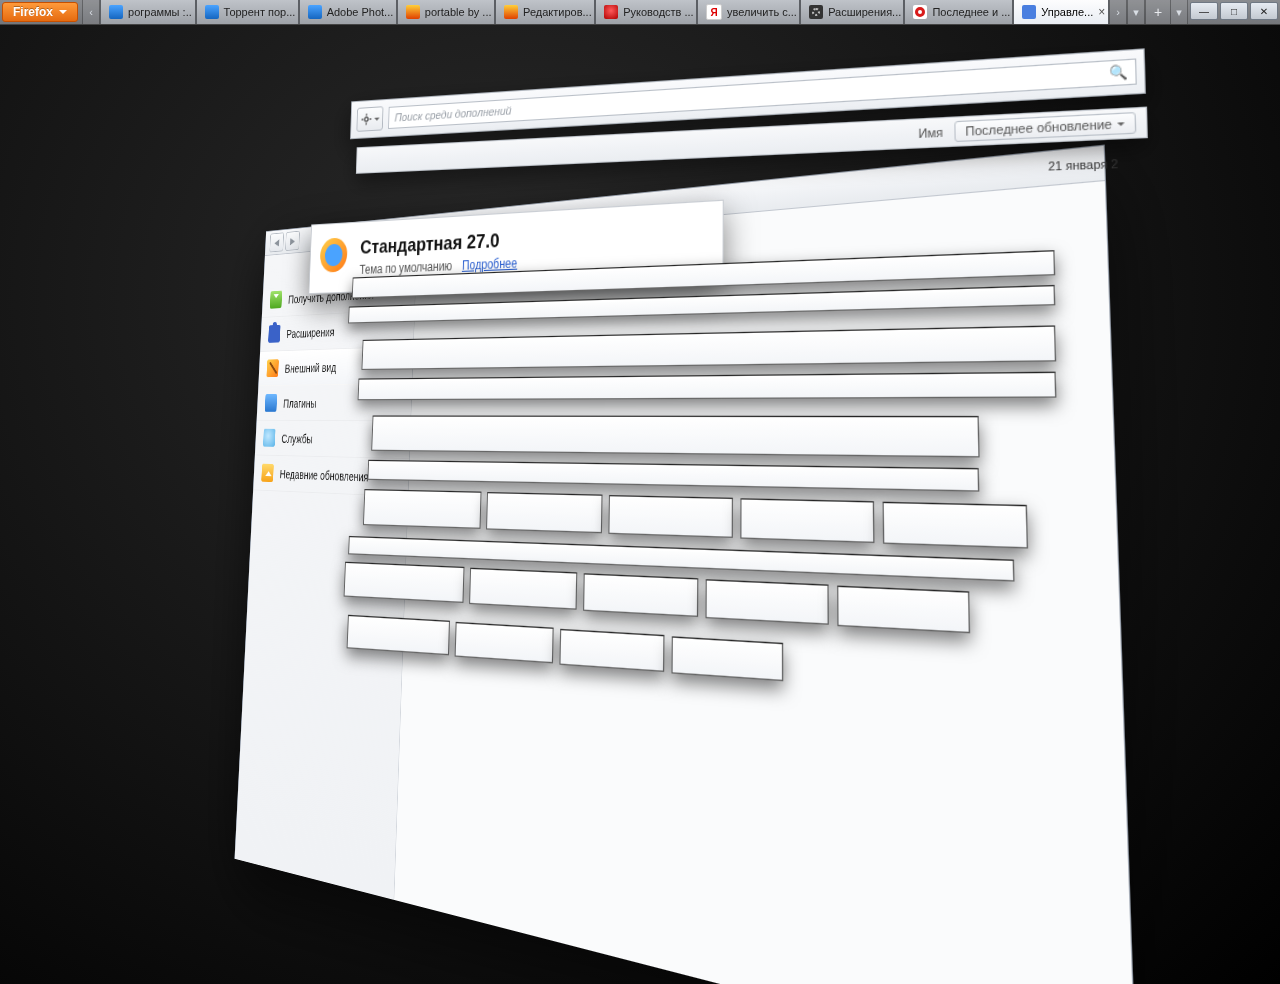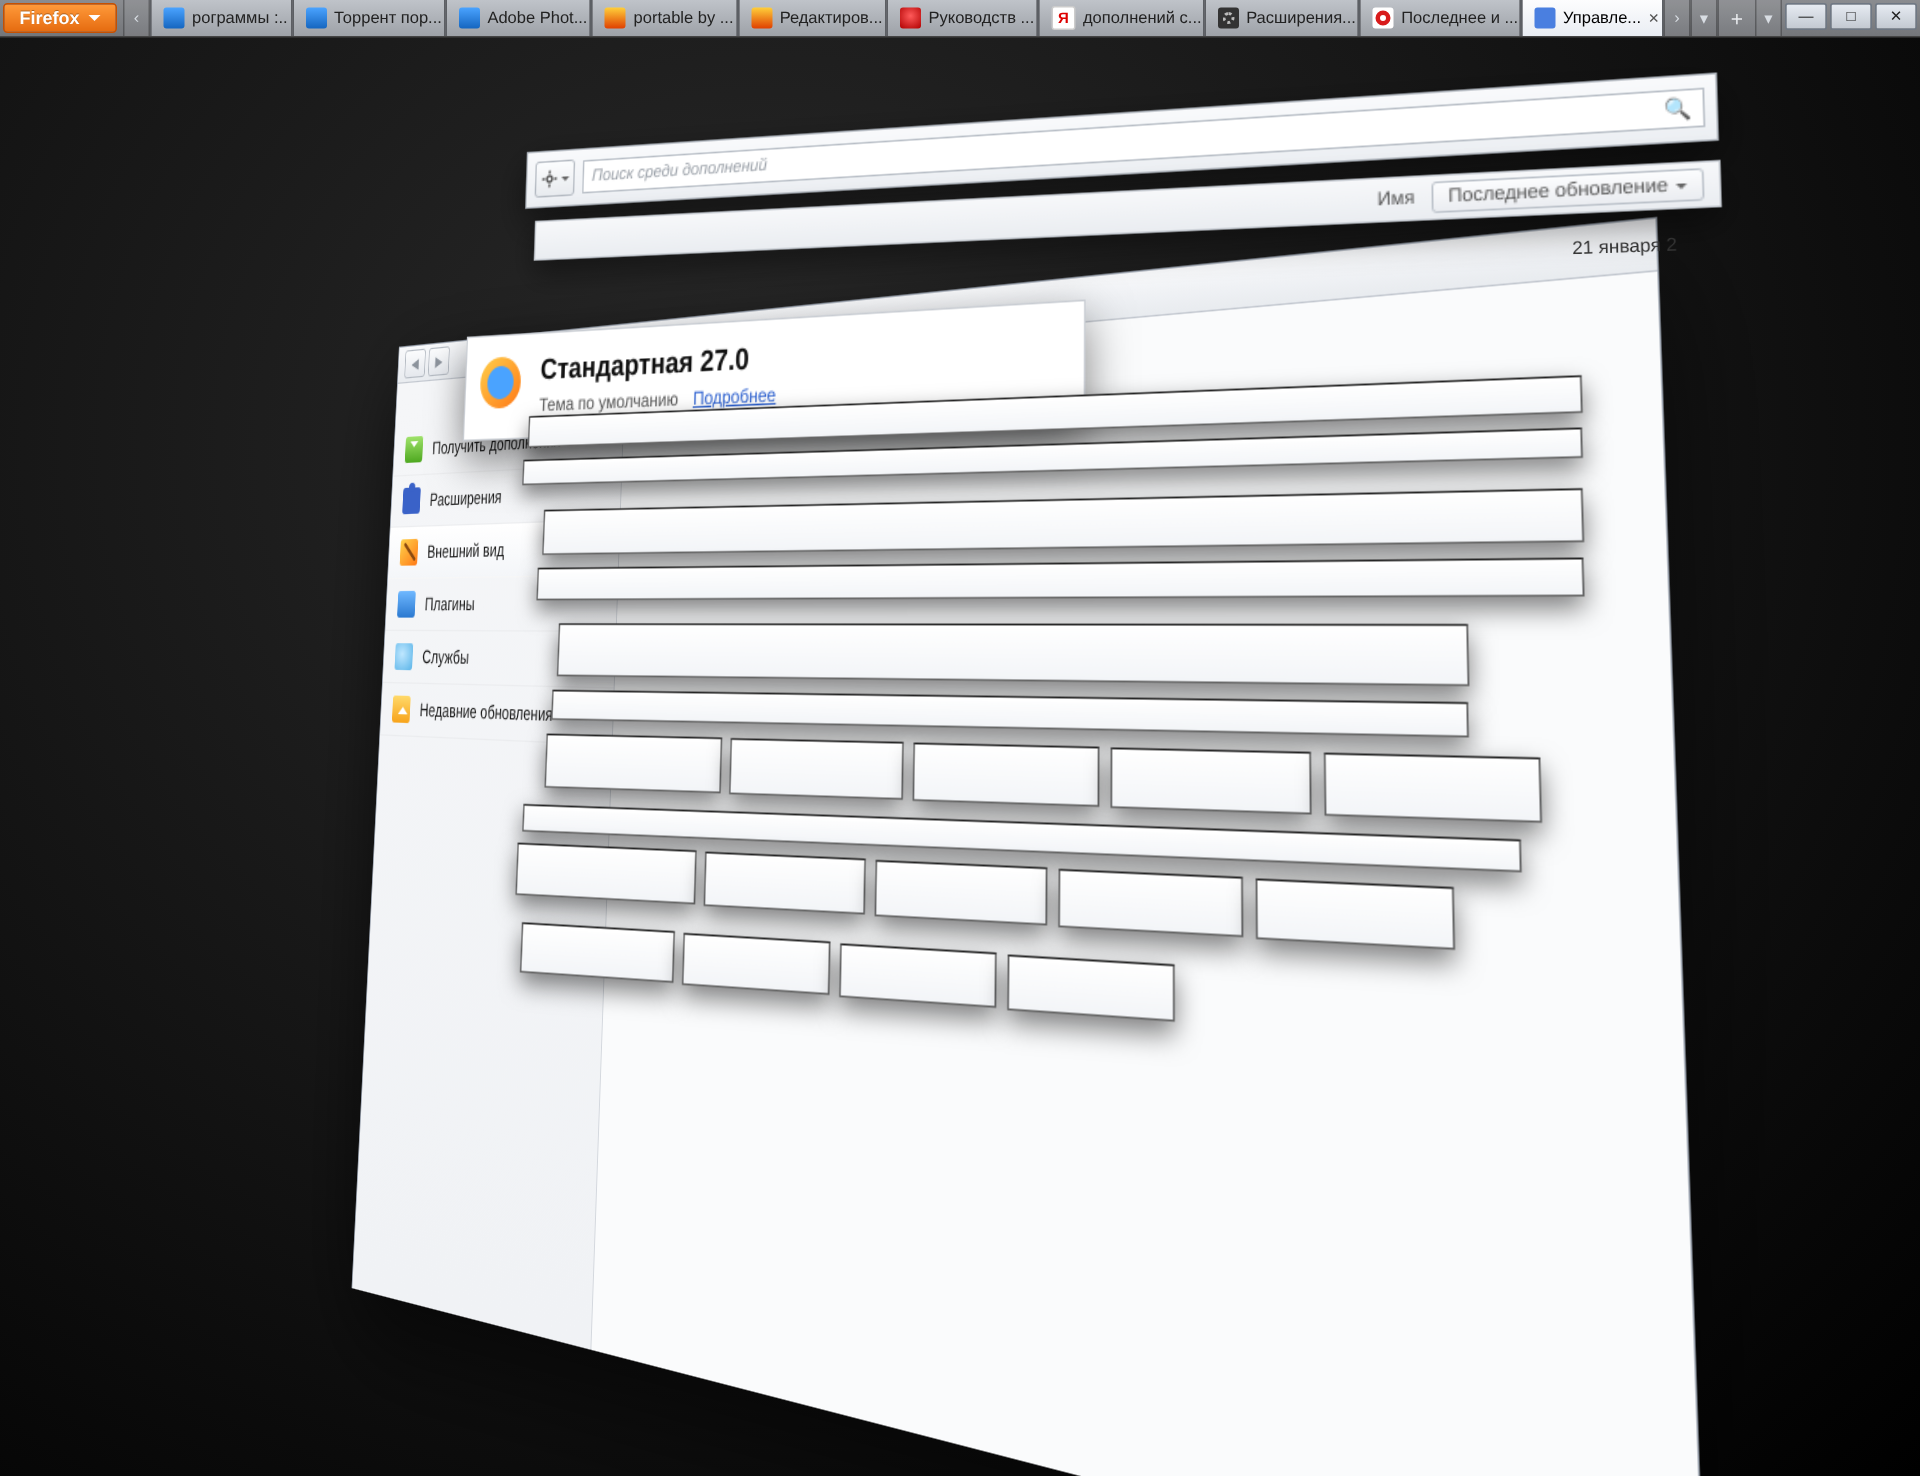--- a/index.html
+++ b/index.html
@@ -111,21 +111,21 @@
       <div class="tab">
         <span class="favicon fav-fire"></span>
         <span>Редактиров...</span>
       </div>
       <div class="tab">
         <span class="favicon fav-red"></span>
         <span>Руководств ...</span>
       </div>
       <div class="tab">
         <span class="favicon fav-ya">Я</span>
-        <span>дополнений с...</span>
+        <span>увеличить с...</span>
       </div>
       <div class="tab">
         <span class="favicon fav-gear"></span>
         <span>Расширения...</span>
       </div>
       <div class="tab">
         <span class="favicon fav-opera"></span>
         <span>Последнее и ...</span>
       </div>
       <div class="tab active">

